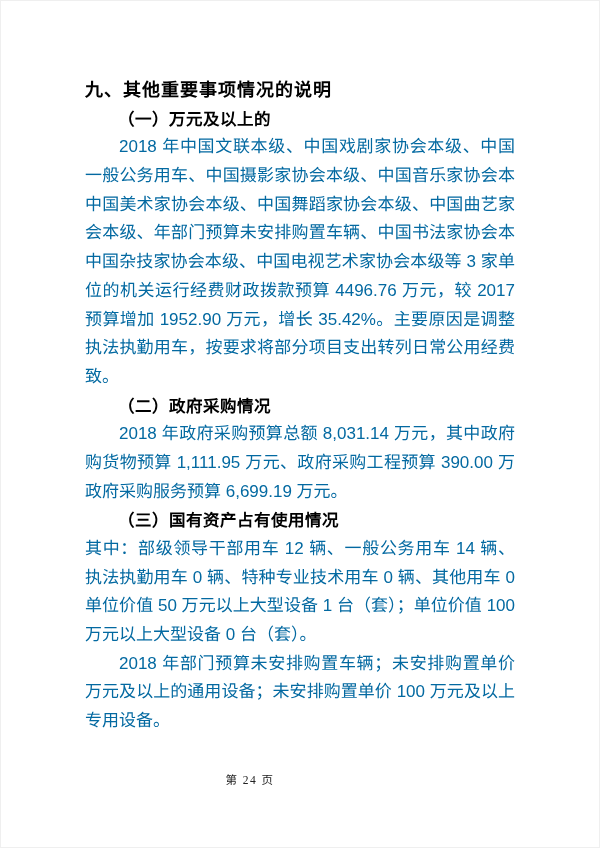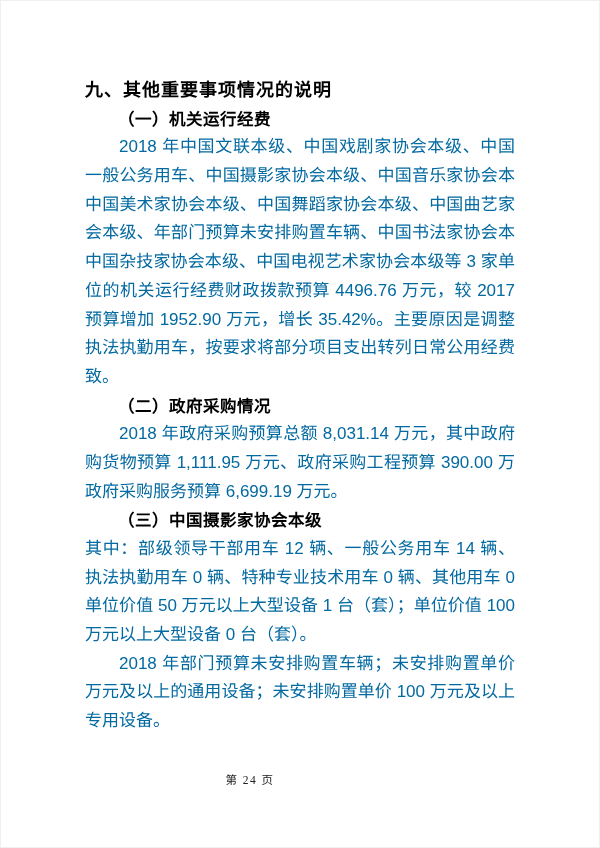--- a/index.html
+++ b/index.html
@@ -72,35 +72,35 @@
     color: #222222;
     letter-spacing: 1.5px;
   }
 </style>
 </head>
 <body>
 
 <div class="page">
   <div class="doc-body">
       <div class="line h1">九、其他重要事项情况的说明</div>
-      <div class="line h2">（一）机关运行经费</div>
+      <div class="line h2">（一）万元及以上的</div>
       <div class="line first">2018 年中国文联本级、中国戏剧家协会本级、中国电影</div>
       <div class="line mid">一般公务用车、中国摄影家协会本级、中国音乐家协会本级、</div>
       <div class="line mid">中国美术家协会本级、中国舞蹈家协会本级、中国曲艺家协</div>
       <div class="line mid">会本级、年部门预算未安排购置车辆、中国书法家协会本级、</div>
       <div class="line mid">中国杂技家协会本级、中国电视艺术家协会本级等 3 家单</div>
       <div class="line mid">位的机关运行经费财政拨款预算 4496.76 万元，较 2017 年</div>
       <div class="line mid">预算增加 1952.90 万元，增长 35.42%。主要原因是调整部门</div>
       <div class="line mid">执法执勤用车，按要求将部分项目支出转列日常公用经费所</div>
       <div class="line last">致。</div>
       <div class="line h2">（二）政府采购情况</div>
       <div class="line first">2018 年政府采购预算总额 8,031.14 万元，其中政府采</div>
       <div class="line mid">购货物预算 1,111.95 万元、政府采购工程预算 390.00 万元、</div>
       <div class="line last">政府采购服务预算 6,699.19 万元。</div>
-      <div class="line h2">（三）中国摄影家协会本级</div>
+      <div class="line h2">（三）国有资产占有使用情况</div>
       <div class="line mid">其中：部级领导干部用车 12 辆、一般公务用车 14 辆、一般</div>
       <div class="line mid">执法执勤用车 0 辆、特种专业技术用车 0 辆、其他用车 0 辆。</div>
       <div class="line mid">单位价值 50 万元以上大型设备 1 台（套）；单位价值 100</div>
       <div class="line last">万元以上大型设备 0 台（套）。</div>
       <div class="line first">2018 年部门预算未安排购置车辆；未安排购置单价 50</div>
       <div class="line mid">万元及以上的通用设备；未安排购置单价 100 万元及以上的</div>
       <div class="line last">专用设备。</div>
     </div>
   <div class="footer">第 24 页</div>
 </div>

